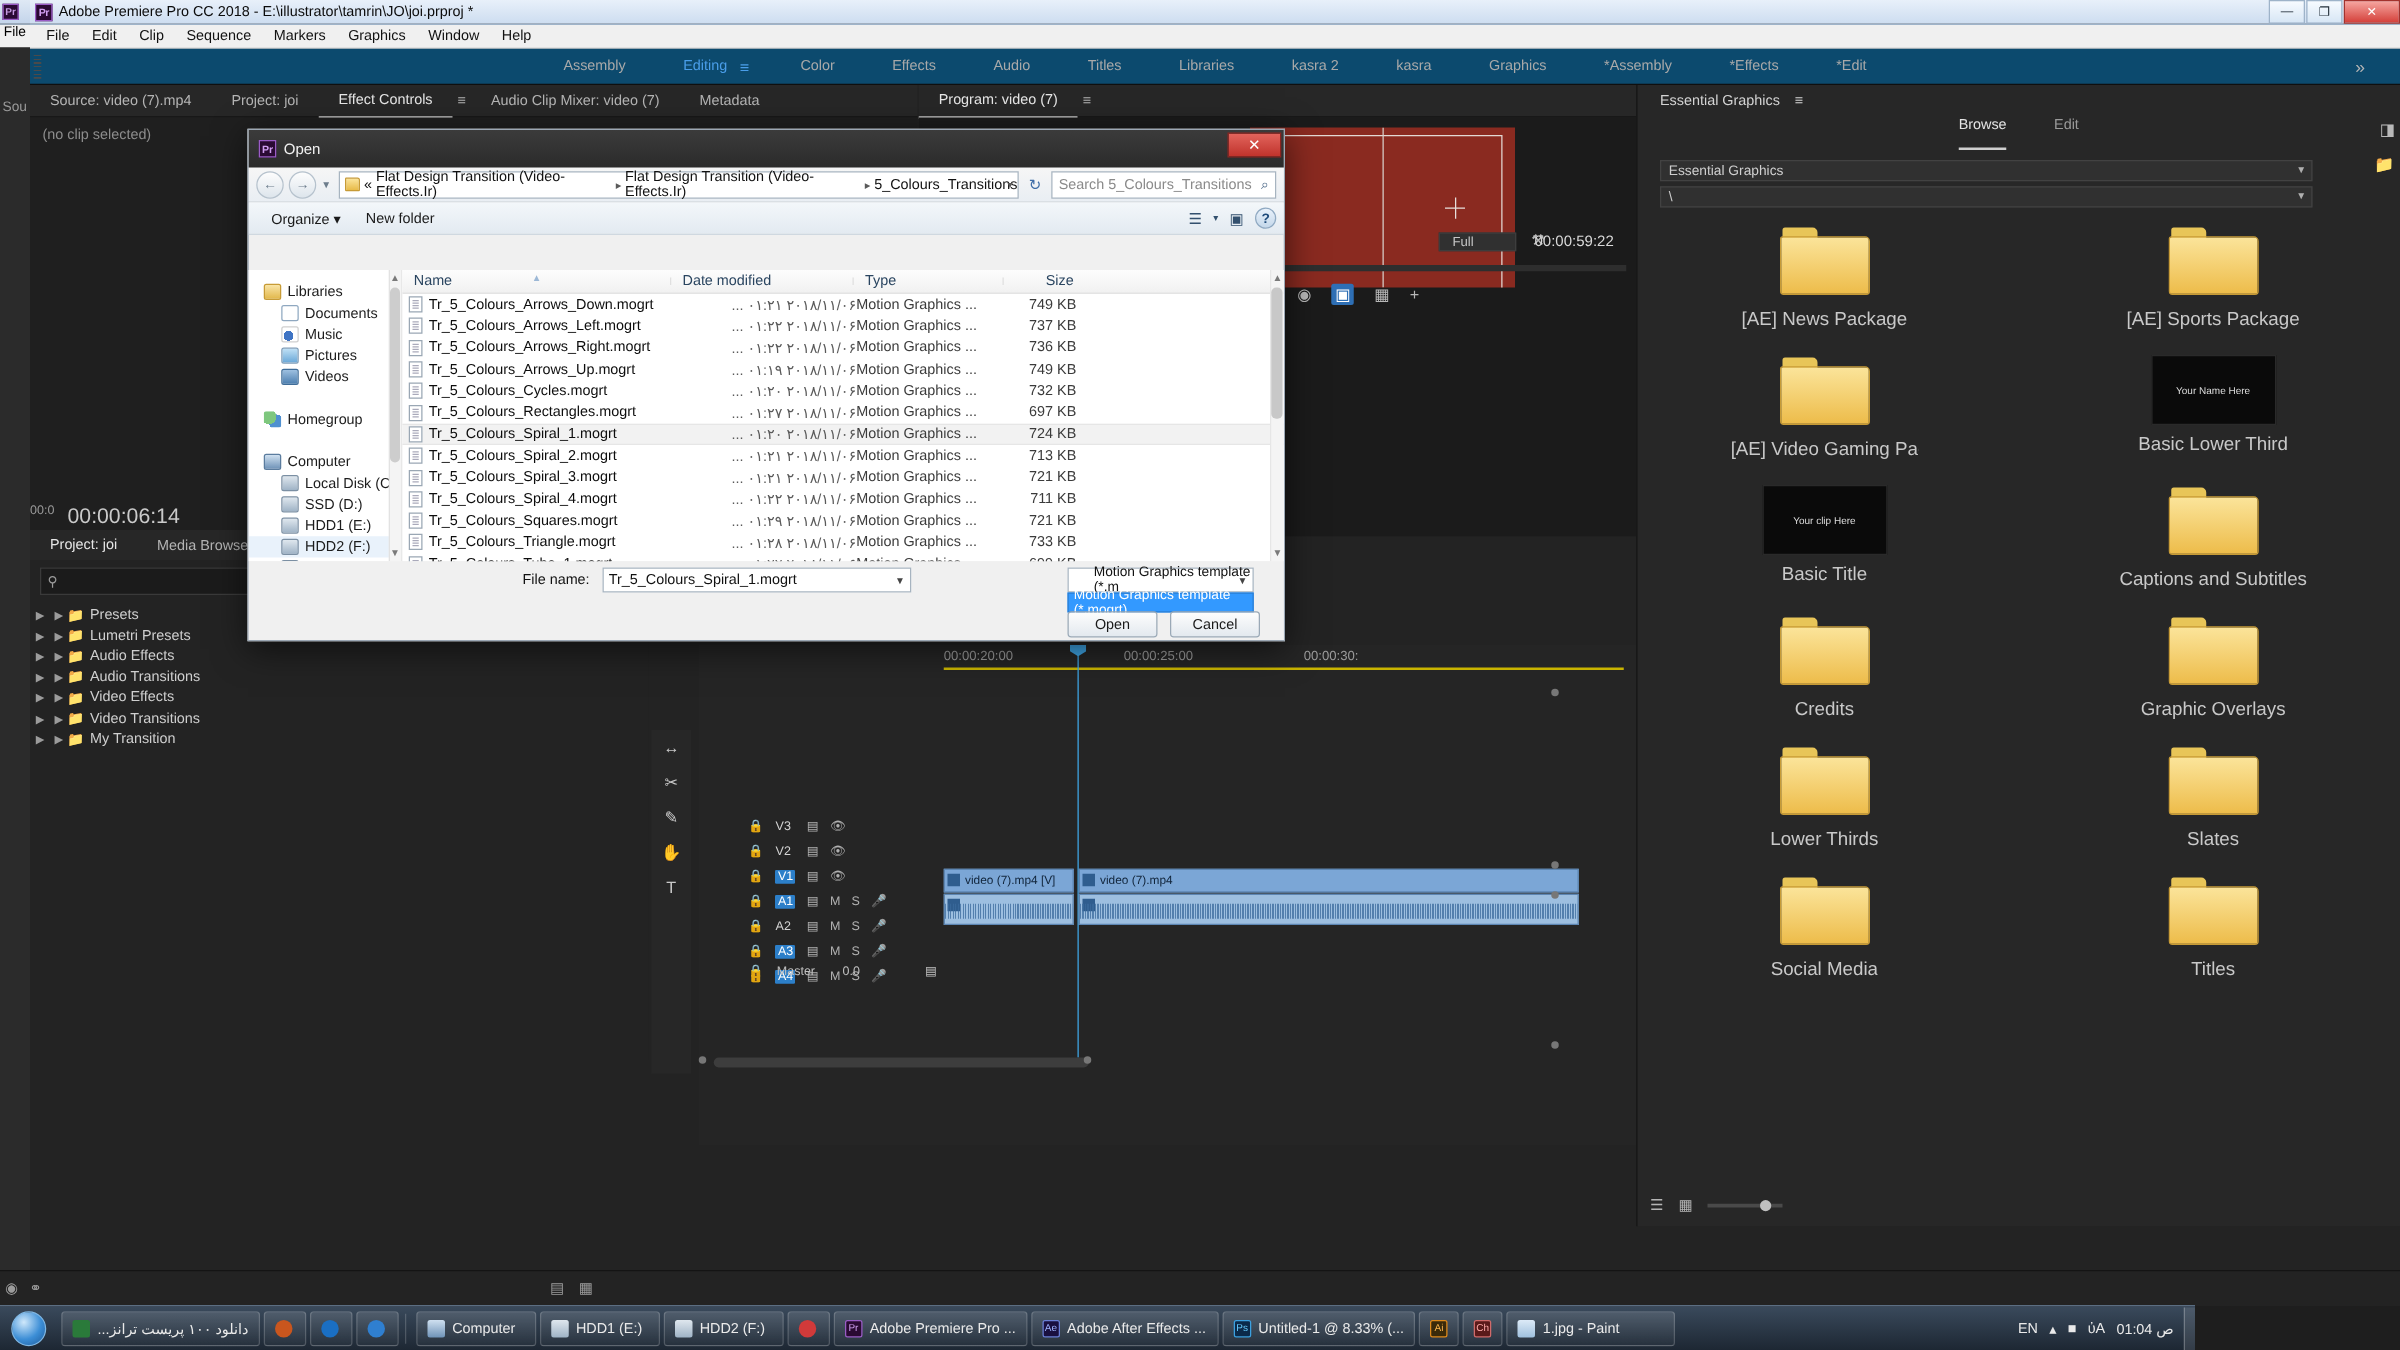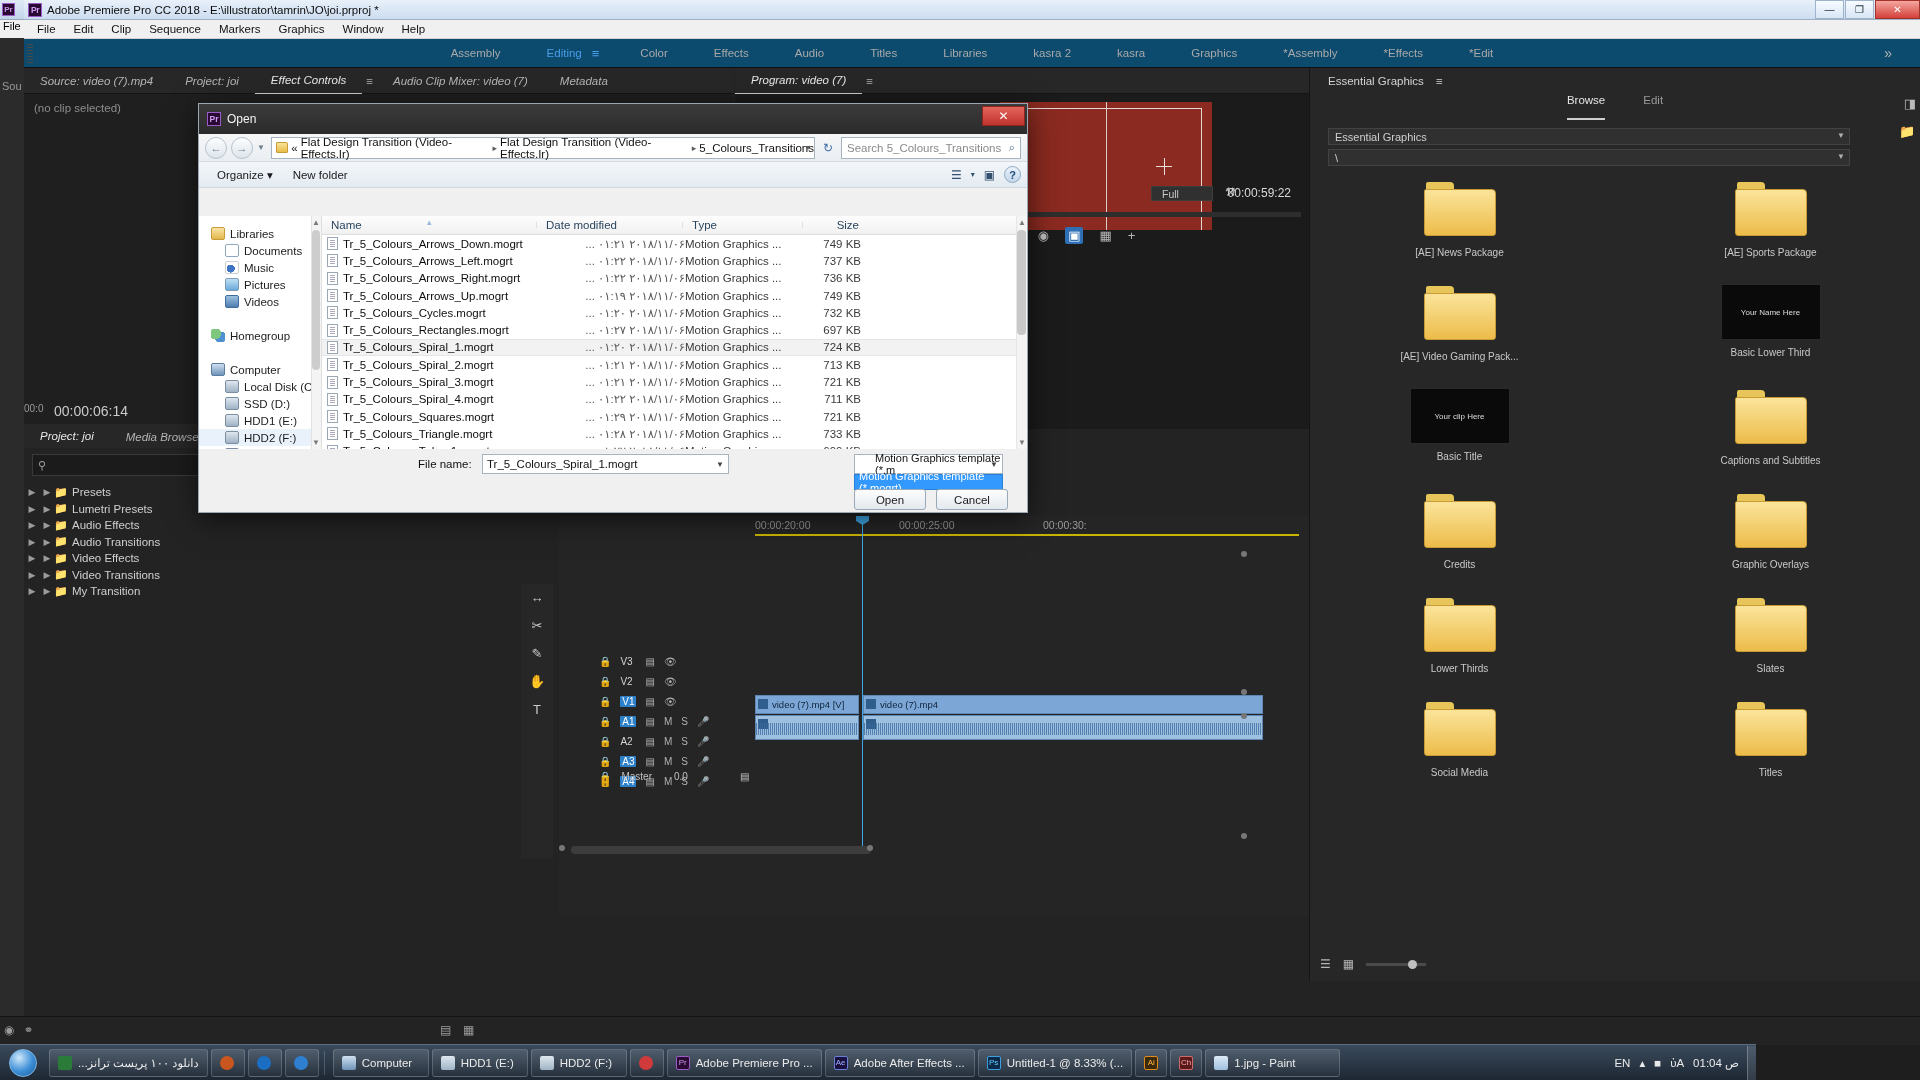--- a/index.html
+++ b/index.html
@@ -46,21 +46,21 @@
   .ws { padding:0 23px; }
   .ws.active { color:#4a9eea; padding-right:6px; }
   .ws-burger { color:#4a9eea; font-size:13px; padding:0 18px 0 4px; letter-spacing:0; }
   .ws-more { position:absolute; right:28px; color:#b5b5b5; font-size:14px; }
   .ws-rail { position:absolute; left:3px; top:5px; width:6px; height:19px;
       background:repeating-linear-gradient(#4a4a4a 0 1px,transparent 1px 3px); }
 
   
   .panelrow { height:26px; background:#272727; border-bottom:1px solid #141414;
       display:flex; align-items:center; color:#b4b4b4; font-size:11.5px; position:relative; }
-  .ptab { padding:0 16px; line-height:26px; white-space:nowrap;font-style:italic; }
+  .ptab { padding:0 16px; line-height:26px; white-space:nowrap; }
   .ptab.active { color:#e6e6e6; border-bottom:2px solid #cfcfcf; }
 
   
   .left-col { position:absolute; left:0; top:68px; width:1285px; height:780px; background:#232323; }
   .src-panel { position:absolute; left:0; top:26px; width:710px; height:335px;
       background:#1f1f1f; color:#8d8d8d; font-size:11.5px; padding:8px 10px; }
 
   
   .prog-panel { position:absolute; left:711px; top:26px; width:574px; height:335px; background:#1b1b1b; }
   .prog-video { position:absolute; left:265px; top:8px; width:212px; height:128px;
@@ -140,21 +140,21 @@
   .eg-cell { display:flex; flex-direction:column; align-items:center; justify-content:flex-start; }
   .eg-thumb { width:72px; height:60px; position:relative; }
   .folder-ico { width:72px; height:56px; position:relative; }
   .folder-ico .tab { position:absolute; left:2px; top:2px; width:28px; height:9px;
       background:#e8c558; border-radius:2px 4px 0 0; }
   .folder-ico .body { position:absolute; left:0; top:9px; width:72px; height:47px;
       background:linear-gradient(#fbe49a,#edbc4a); border:1px solid #c79b36; border-radius:2px 4px 3px 3px;}
   .eg-img { width:100px; height:56px; background:#111; border:1px solid #2a2a2a;
       display:flex; align-items:center; justify-content:center; color:#ddd; font-size:8px; }
   .eg-img.b { background:#0a0a0a; }
-  .eg-label { margin-top:7px; font-size:10px; color:#c9c9c9; text-align:right;
+  .eg-label { margin-top:7px; font-size:15px; color:#c9c9c9; text-align:right;
       max-width:150px; white-space:nowrap; overflow:hidden; }
   .eg-footer { position:absolute; left:10px; right:10px; bottom:8px; height:18px;
       display:flex; align-items:center; gap:12px; color:#b5b5b5; font-size:12px; }
   .eg-slider { width:60px; height:3px; background:#4a4a4a; position:relative; }
   .eg-slider .knob { position:absolute; left:42px; top:-3px; width:9px; height:9px;
       border-radius:50%; background:#c0c0c0; }
   .eg-side-ico { position:absolute; right:4px; color:#b9b9b9; font-size:13px; }
 
   
   #open-dialog { position:absolute; left:174px; top:103px; width:830px; height:410px;
@@ -438,21 +438,21 @@
 
     <div class="tools">
       <span>↔</span>
       <span>✂</span>
       <span>✎</span>
       <span>✋</span>
       <span>T</span>
     </div>
 
     <div style="position:absolute;left:0;top:335px;font-size:10px;color:#9a9a9a;">00:0</div>
-    <div style="position:absolute;left:30px;top:335px;font-size:14px;color:#cacaca;">00:00:06:14</div>
+    <div style="position:absolute;left:30px;top:335px;font-size:17px;color:#cacaca;">00:00:06:14</div>
 
     <div class="tl">
       <div class="tl-ruler">
         <span class="tl-tick" style="left:196px;">00:00:20:00</span>
         <span class="tl-tick" style="left:340px;">00:00:25:00</span>
         <span class="tl-tick" style="left:484px;">00:00:30:</span>
       </div>
       <div class="tl-yellow"></div>
       <div class="tl-playhead-top"></div>
       <div class="tl-playhead"></div>

